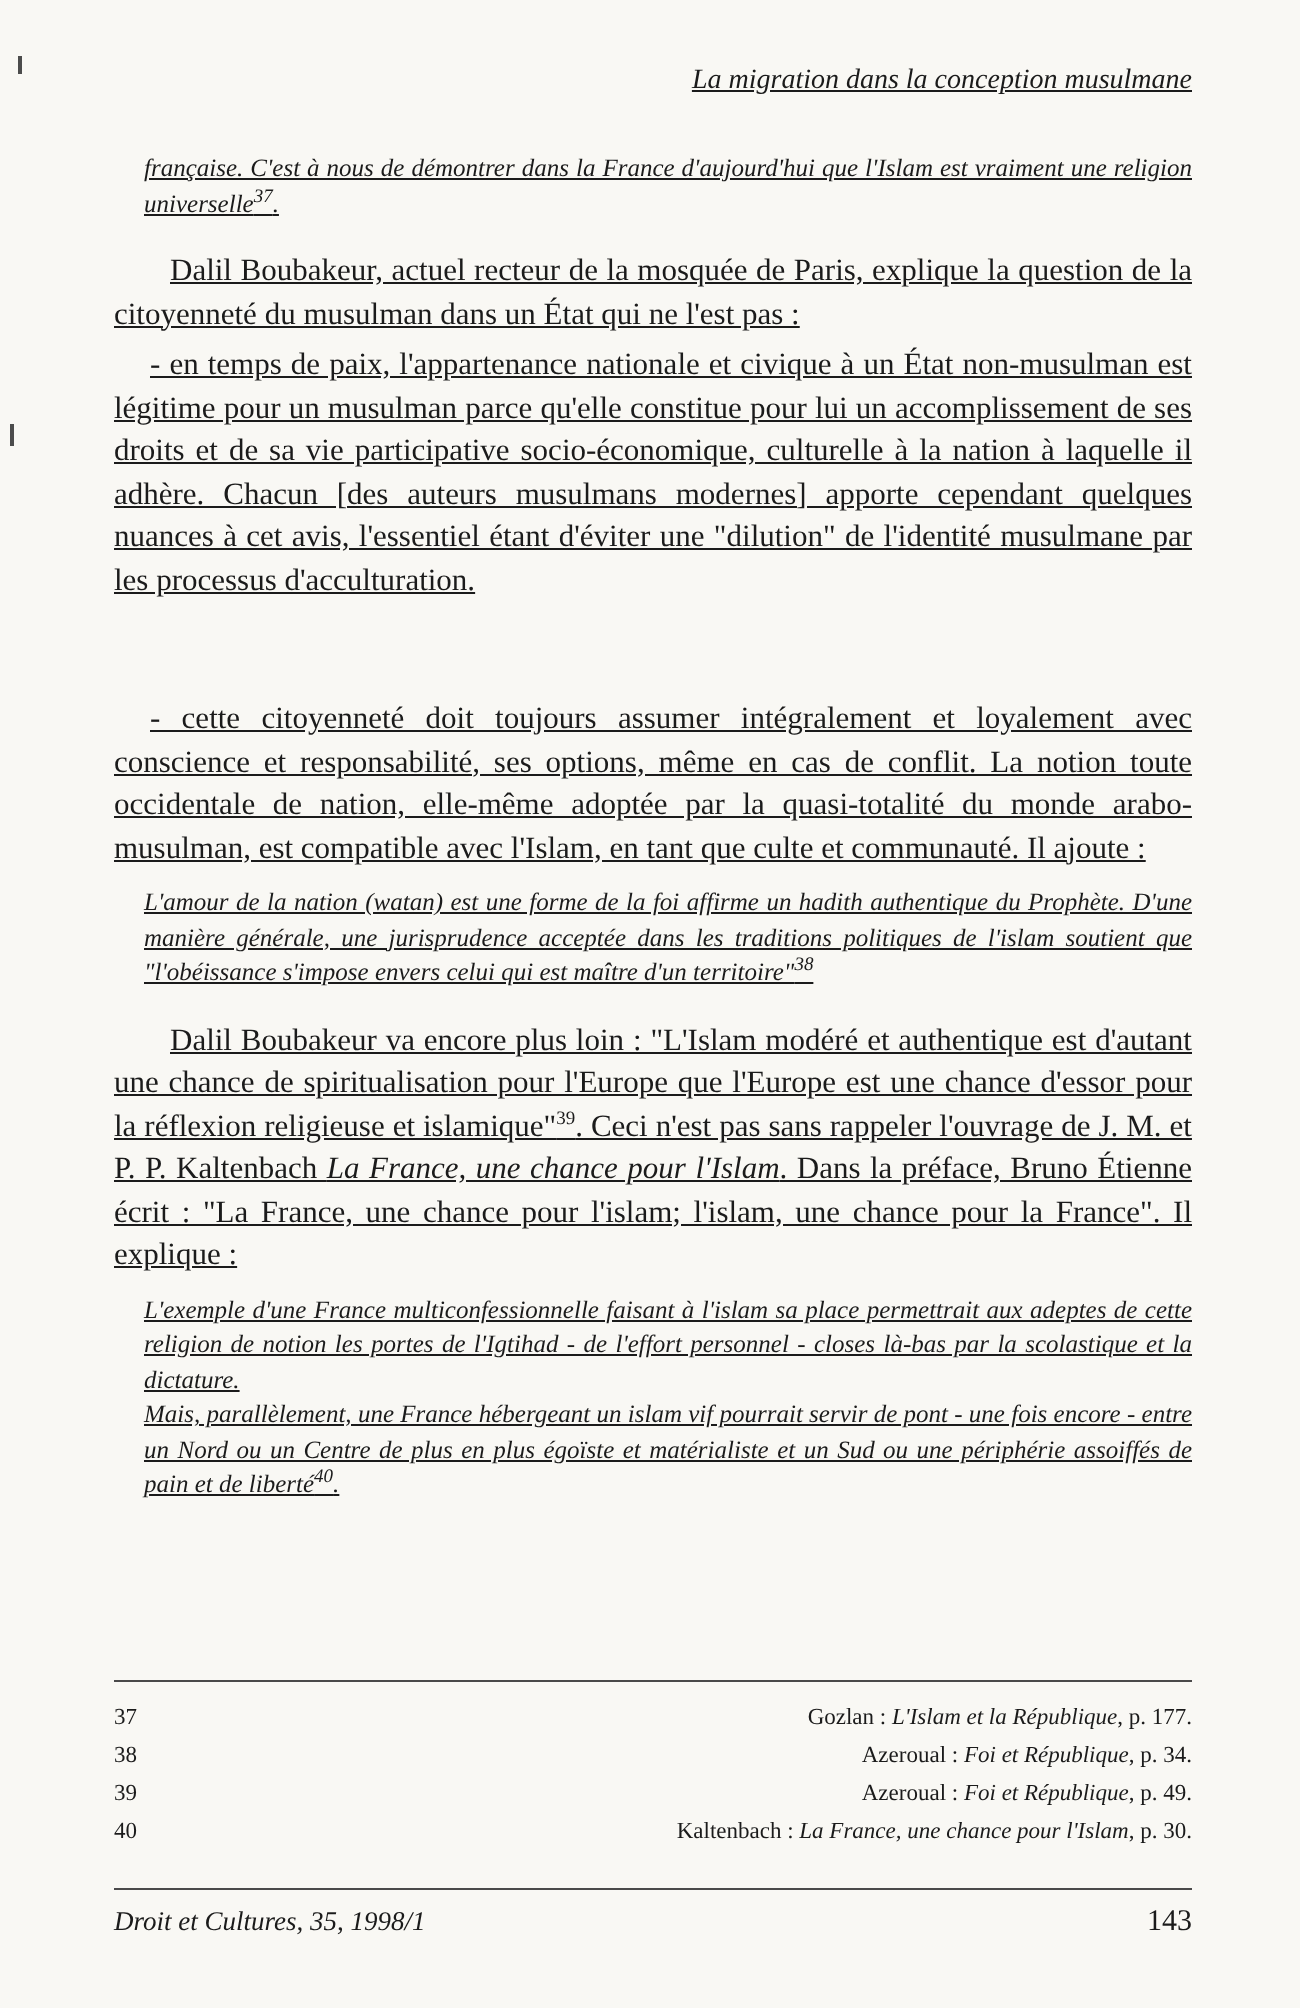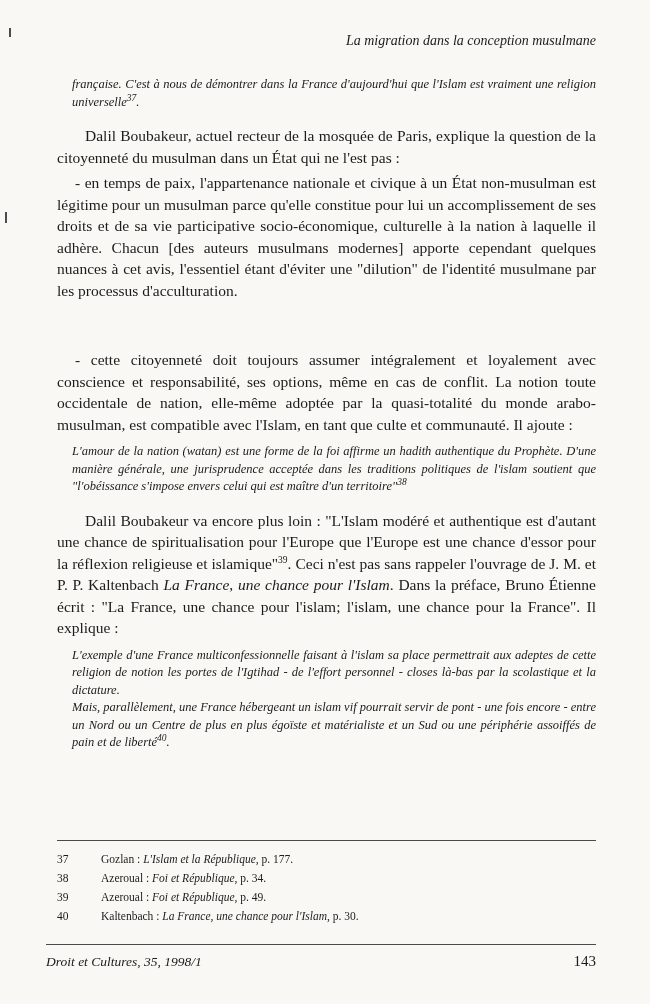--- a/index.html
+++ b/index.html
@@ -7,20 +7,21 @@
     position: relative;
     width: 650px;
     height: 1004px;
     margin: 0 auto;
     background: #f9f8f4;
     color: #1b1b1b;
     font-family: "Liberation Serif", "DejaVu Serif", serif;
     box-sizing: border-box;
     padding: 32px 54px 0 57px;
     overflow: hidden;
+    text-decoration: underline;
   }
   .running-header {
     text-align: right;
     font-style: italic;
     font-size: 14px;
     line-height: 18px;
     margin-bottom: 26px;
   }
   .body-para {
     font-size: 15.5px;
@@ -51,24 +52,24 @@
     top: 840px;
     border-top: 1px solid #4a4a4a;
     padding-top: 9px;
     font-size: 11.5px;
     line-height: 19px;
   }
   .fn { display: flex; }
   .fn-num {
     flex: 0 0 44px;
   }
-  .fn-text { flex: 1; }
+  .fn-text { flex: 1; text-align: right; }
   .page-footer {
     position: absolute;
-    left: 46px;
+    left: 57px;
     right: 54px;
     top: 944px;
     border-top: 1px solid #4a4a4a;
     padding-top: 8px;
     display: flex;
     justify-content: space-between;
     align-items: baseline;
   }
   .journal-ref {
     font-style: italic;

